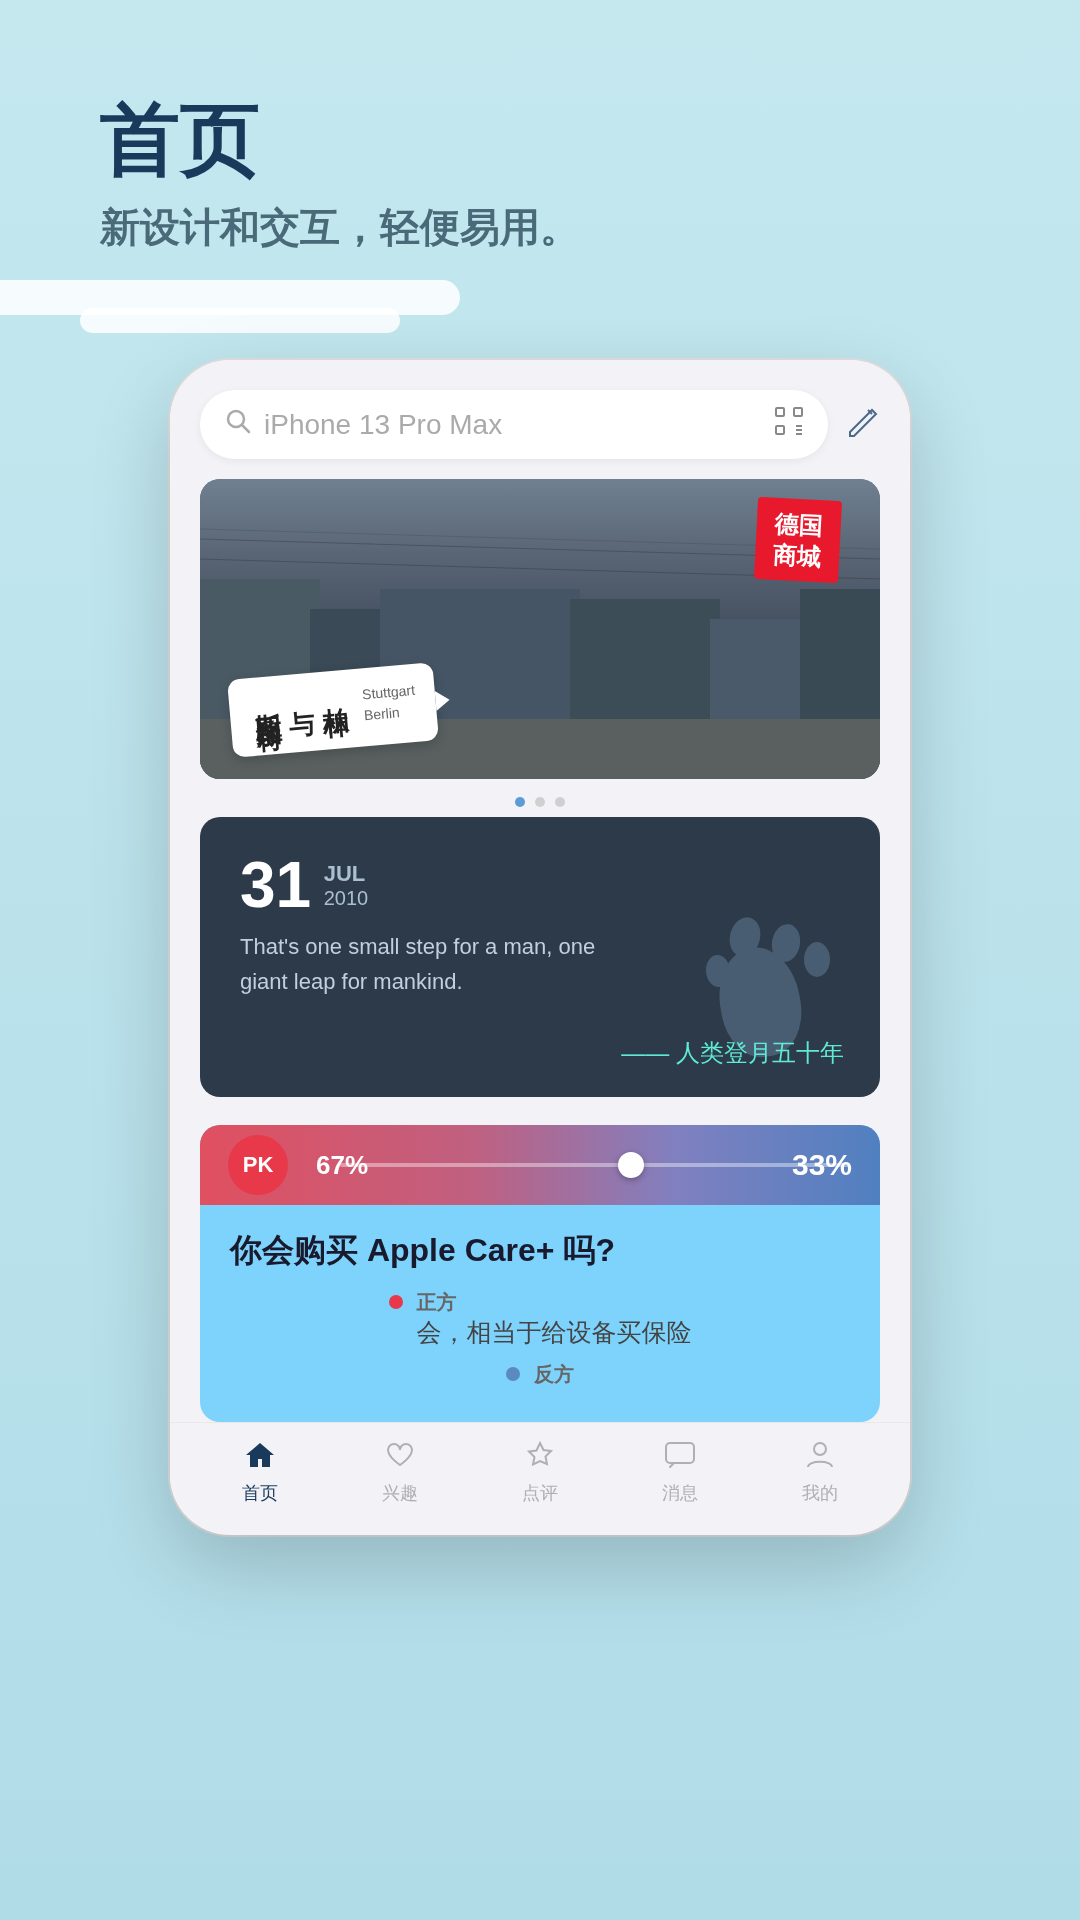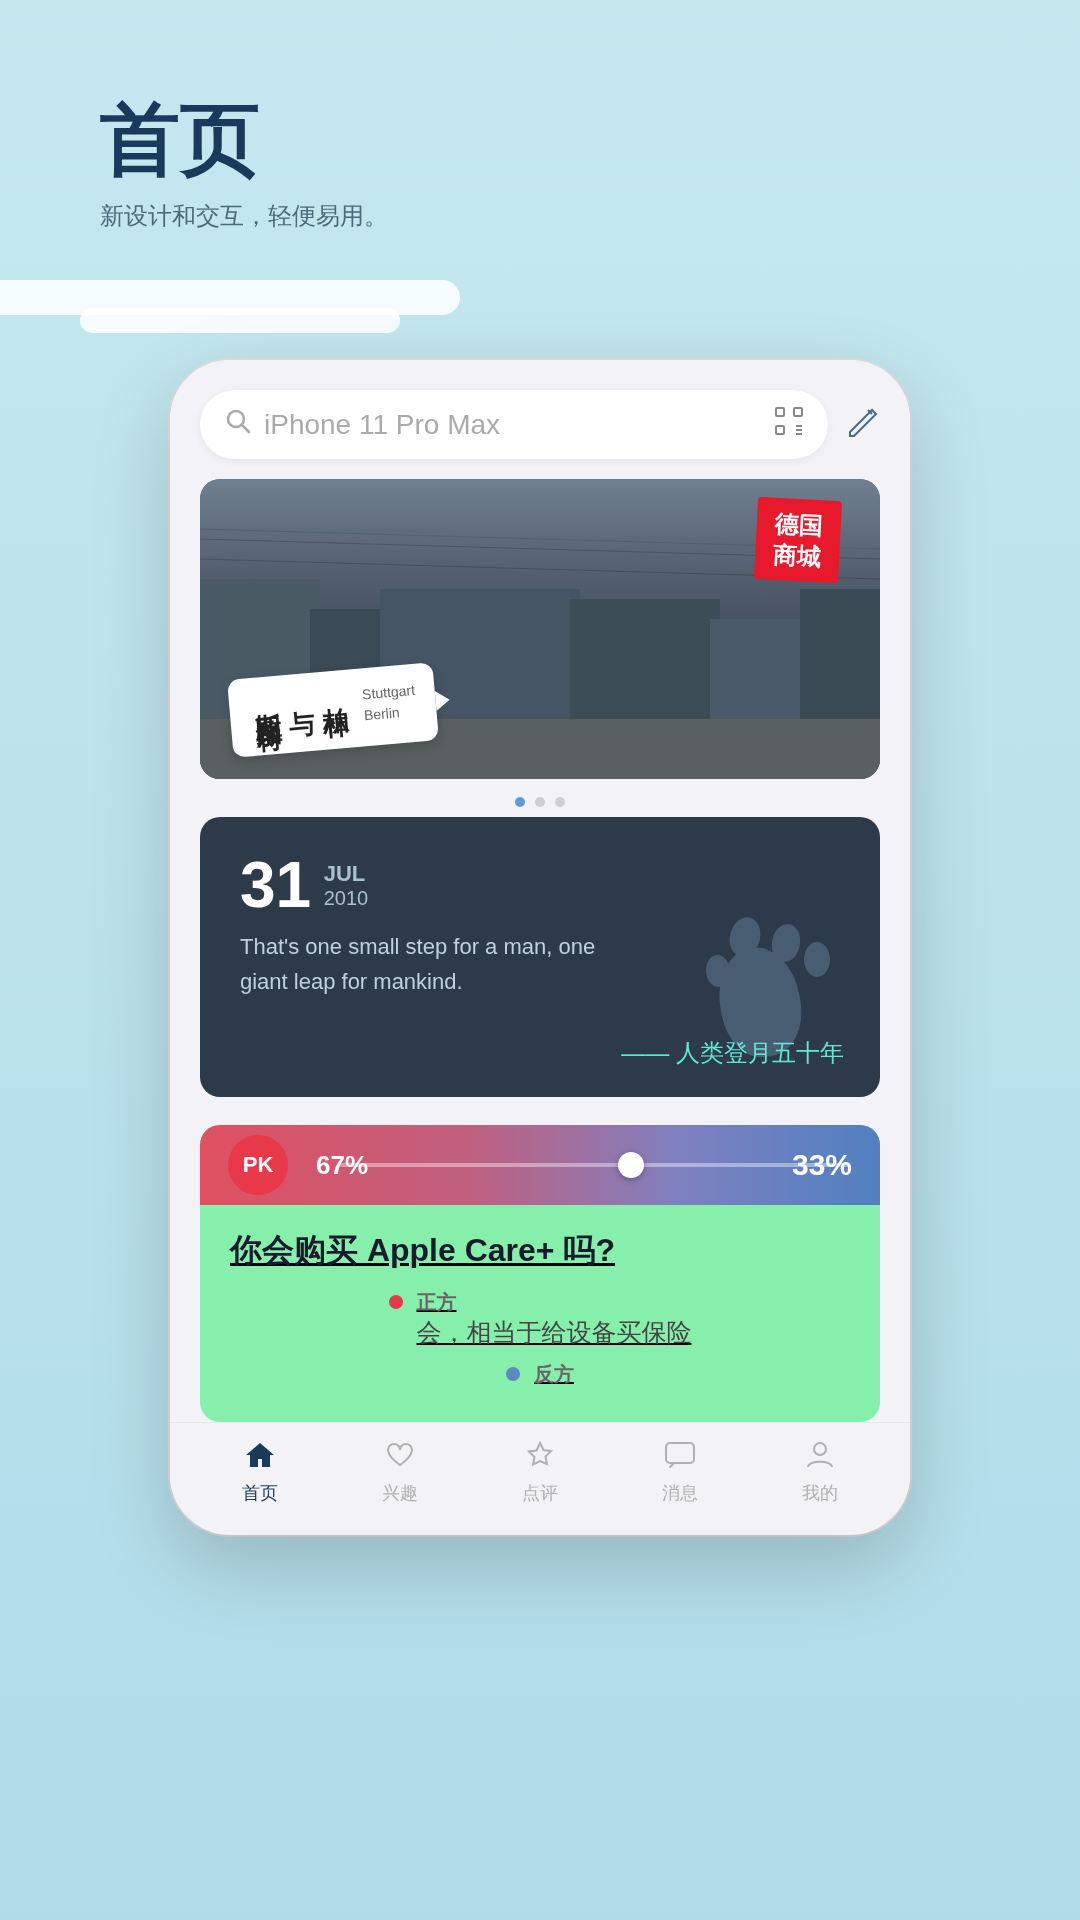--- a/index.html
+++ b/index.html
@@ -63,23 +63,23 @@
 
     .page-title {
       font-size: 80px;
       font-weight: 700;
       color: #1a3a5c;
       line-height: 1;
       margin-bottom: 20px;
     }
 
     .page-subtitle {
-      font-size: 24px;
+      font-size: 40px;
       color: #4a6a7a;
-      font-weight: 400;
+      font-weight: 700;
     }
 
     
     .phone-mockup {
       position: absolute;
       top: 360px;
       left: 50%;
       transform: translateX(-50%);
       width: 740px;
       background: #f2f2f7;
@@ -311,25 +311,24 @@
       position: absolute;
       bottom: 28px;
       right: 36px;
       font-size: 24px;
       color: #5eead4;
     }
 
     
     .pk-card {
       margin: 28px 30px 0;
-      background: #86efac;
+      background: #7dd3fc;
       border-radius: 20px;
       padding: 0 0 28px 0;
       overflow: hidden;
-      text-decoration: underline;
     }
 
     
     .pk-bar-container {
       position: relative;
       height: 80px;
       background: linear-gradient(90deg, #e05060 0%, #c06080 40%, #8080c0 70%, #5080c0 100%);
       display: flex;
       align-items: center;
       padding: 0 30px;
@@ -472,21 +471,21 @@
   <div class="phone-mockup">
 
     <div class="search-area">
       <div class="search-bar">
         <span class="search-icon-svg">
           <svg width="28" height="28" viewBox="0 0 28 28" fill="none">
             <circle cx="12" cy="12" r="8" stroke="#aaa" stroke-width="2.5"></circle>
             <line x1="18.5" y1="18.5" x2="25" y2="25" stroke="#aaa" stroke-width="2.5" stroke-linecap="round"></line>
           </svg>
         </span>
-        <span class="search-text">iPhone 11 Pro Max</span>
+        <span class="search-text">iPhone 13 Pro Max</span>
         <span class="scan-icon">
           <svg width="30" height="30" viewBox="0 0 30 30" fill="none">
             <rect x="2" y="2" width="8" height="8" rx="1" stroke="#888" stroke-width="2" fill="none"></rect>
             <rect x="20" y="2" width="8" height="8" rx="1" stroke="#888" stroke-width="2" fill="none"></rect>
             <rect x="2" y="20" width="8" height="8" rx="1" stroke="#888" stroke-width="2" fill="none"></rect>
             <line x1="22" y1="20" x2="28" y2="20" stroke="#888" stroke-width="2"></line>
             <line x1="22" y1="24" x2="28" y2="24" stroke="#888" stroke-width="2"></line>
             <line x1="22" y1="28" x2="28" y2="28" stroke="#888" stroke-width="2"></line>
           </svg>
         </span>

